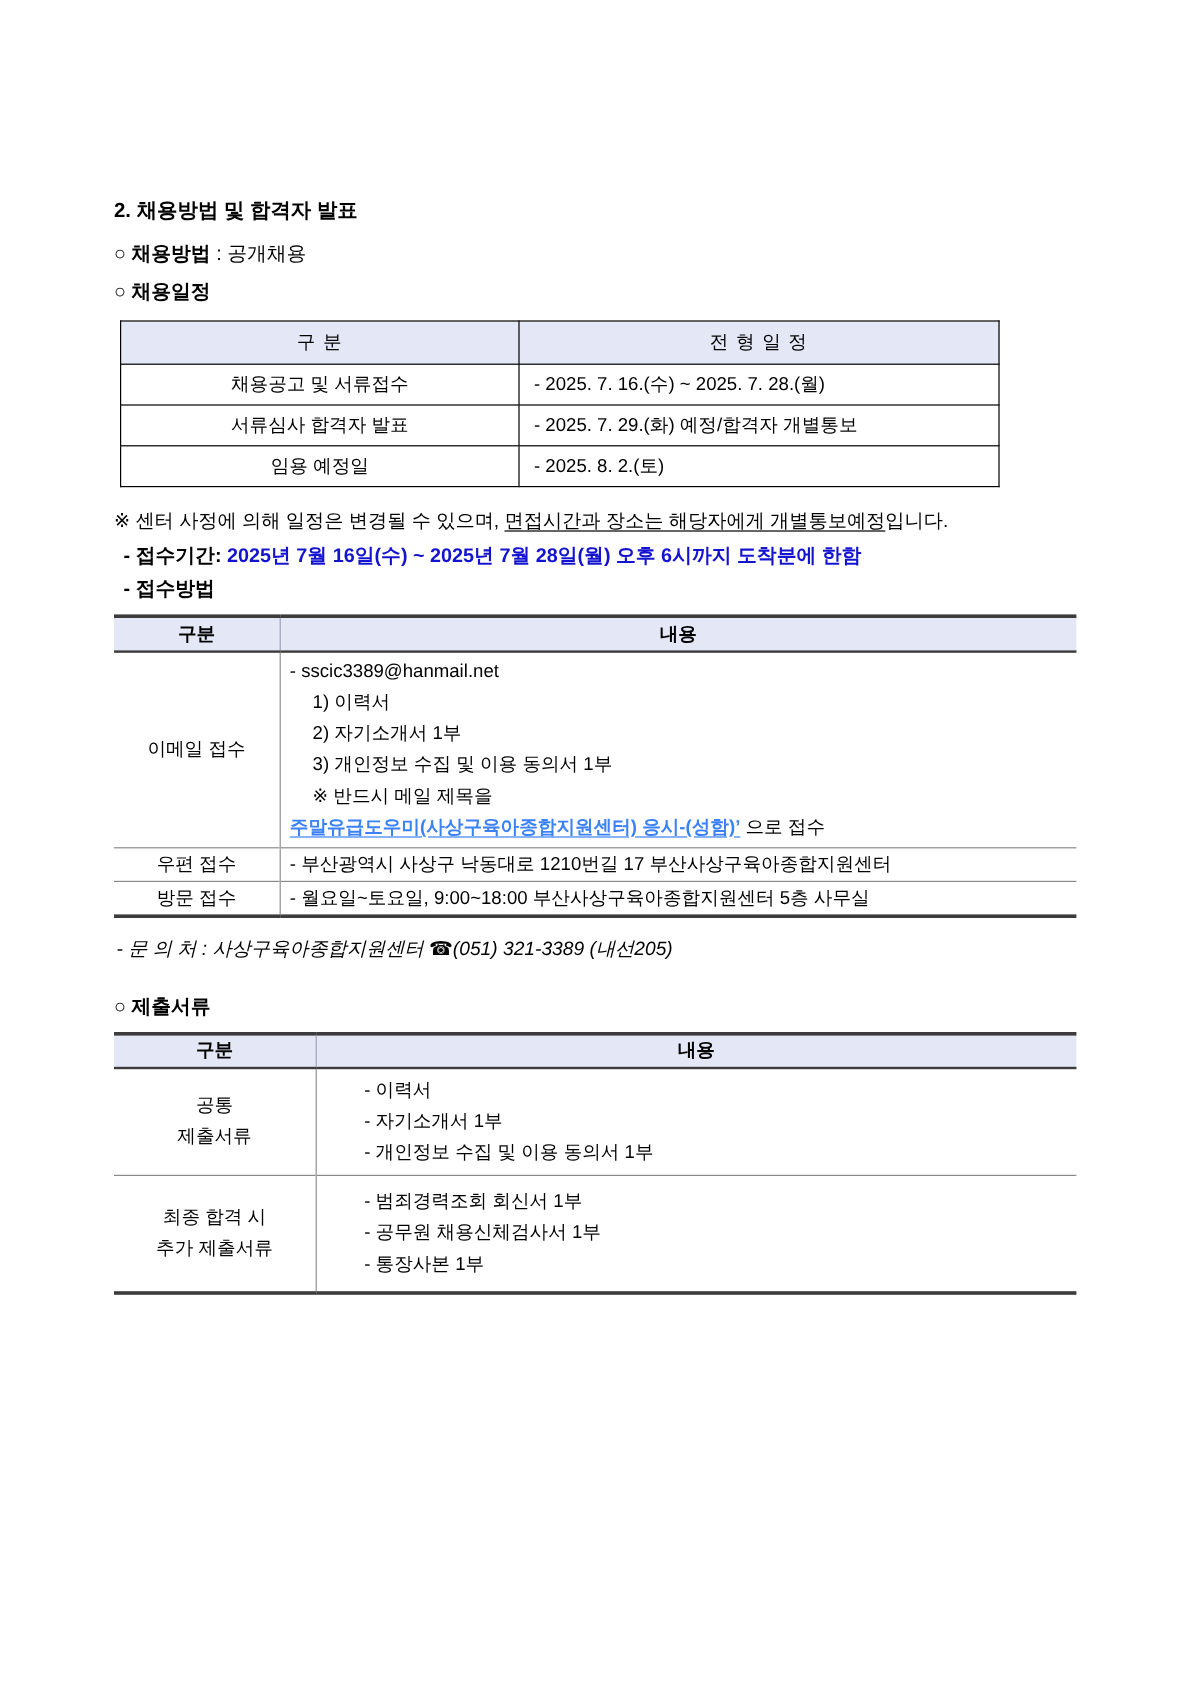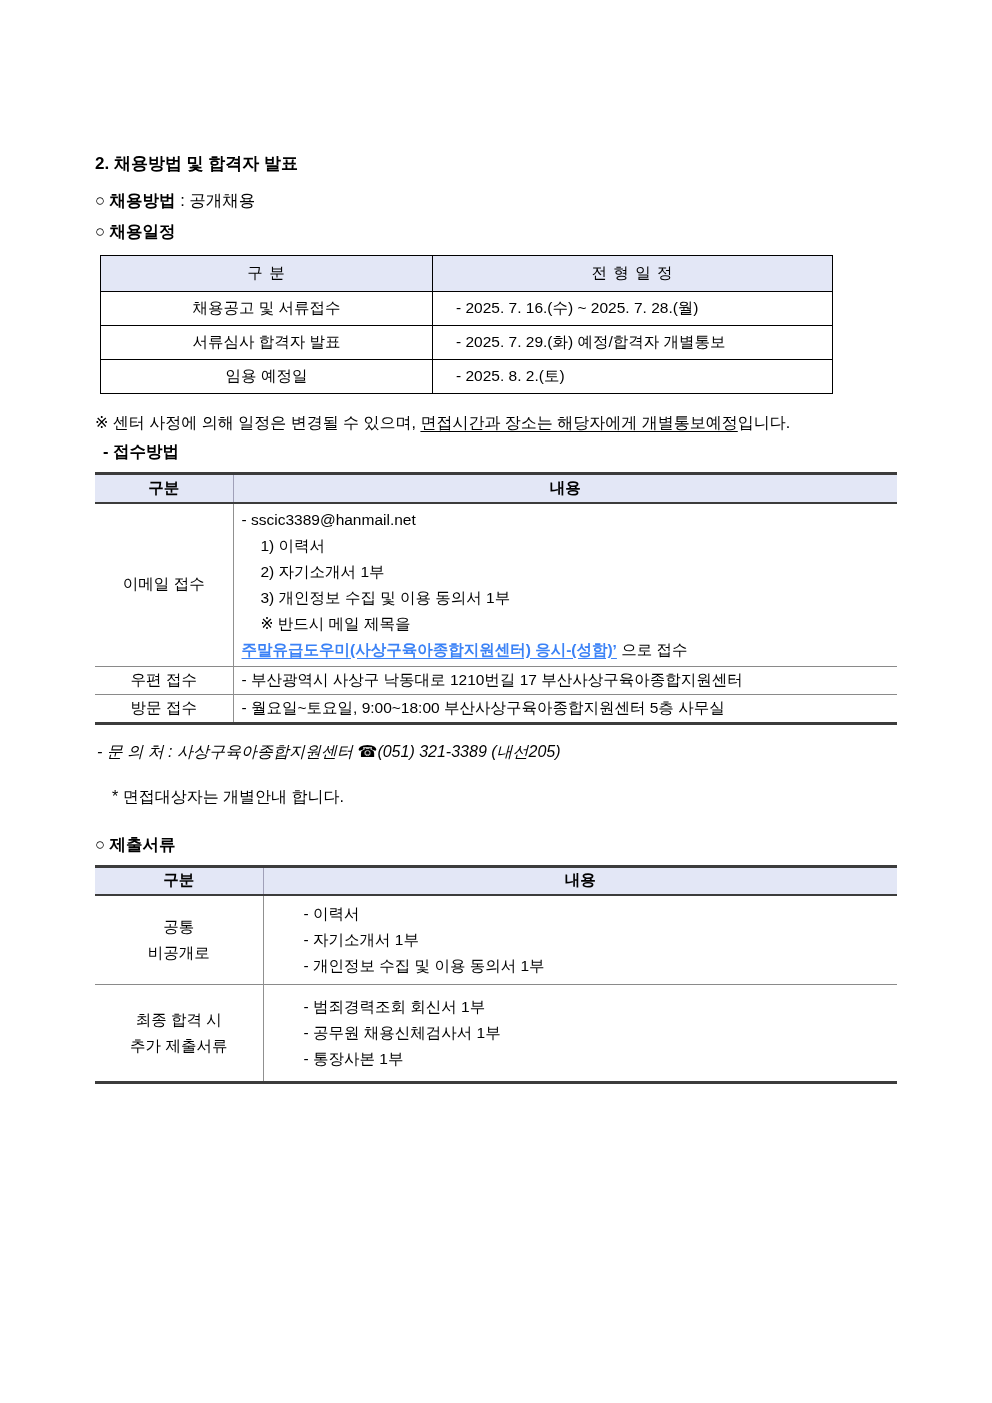--- a/index.html
+++ b/index.html
@@ -3,35 +3,35 @@
 <meta charset="utf-8">
 <style>
   * { box-sizing: border-box; }
   html, body { margin: 0; padding: 0; }
   body {
     width: 992px; height: 1403px; background: #ffffff; color: #000;
     font-family: "Liberation Sans", "DejaVu Sans", sans-serif;
     font-size: 16px;
   }
   .page { position: relative; width: 992px; height: 1403px; overflow: hidden; }
-  .content { position: absolute; left: 95px; top: 152px; width: 802px; }
+  .content { position: absolute; left: 95px; top: 164px; width: 802px; }
 
   .bold { font-weight: bold; }
   .title { font-size: 17px; font-weight: bold; margin: 0 0 9px 0; line-height: 24px; }
   .bullet { margin: 0; line-height: 31px; font-size: 16.5px; }
   .dash-line { margin: 0; line-height: 28px; padding-left: 8px; font-size: 16.5px; }
   .blue-bold { color: #1414d0; font-weight: bold; }
 
   
   table.t1 { border-collapse: collapse; margin: 8px 0 0 5px; width: 733px; table-layout: fixed; }
   .t1 th, .t1 td { border: 1.5px solid #000; font-size: 15.5px; font-weight: normal; }
   .t1 th { background: #e3e7f6; height: 36px; text-align: center; letter-spacing: 1px; }
   .t1 td { height: 34px; }
   .t1 .c1 { width: 332px; text-align: center; }
-  .t1 .c2 { padding-left: 23px; text-align: left; }
+  .t1 .c2 { padding-left: 12px; text-align: left; }
 
   .note-line { margin: 15px 0 0 0; line-height: 28px; }
   .u { text-decoration: underline; text-underline-offset: 3px; }
 
   .section-head { margin: 20px 0 0 0; line-height: 28px; font-size: 16.5px; font-weight: bold; }
 
   
   table.t2, table.t3 { border-collapse: collapse; width: 802px; margin-top: 7px; font-size: 15.5px; table-layout: fixed; }
   .t2 thead th, .t3 thead th {
     background: #e3e7f6; font-weight: bold; height: 29px; text-align: center;
@@ -88,20 +88,21 @@
         <tr>
           <td class="c1">임용 예정일</td>
           <td class="c2">- 2025. 8. 2.(토)</td>
         </tr>
       </tbody>
     </table>
 
     <p class="note-line"><span>※ 센터 사정에 의해 일정은 변경될 수 있으며, </span><span class="u">면접시간과 장소는 해당자에게 개별통보예정</span><span>입니다.</span></p>
 
 
+    <p class="dash-line"><span class="bold">- 접수기간: </span><span class="blue-bold">2025년 7월 16일(수) ~ 2025년 7월 28일(월) 오후 6시까지 도착분에 한함</span></p>
 
     <p class="dash-line bold">- 접수방법</p>
 
     <table class="t2">
       <thead>
         <tr>
           <th class="c1">구분</th>
           <th>내용</th>
         </tr>
       </thead>
@@ -122,36 +123,35 @@
           <td class="c2">- 부산광역시 사상구 낙동대로 1210번길 17 부산사상구육아종합지원센터</td>
         </tr>
         <tr class="last">
           <td class="c1">방문 접수</td>
           <td class="c2">- 월요일~토요일, 9:00~18:00 부산사상구육아종합지원센터 5층 사무실</td>
         </tr>
       </tbody>
     </table>
 
     <p class="contact-line">- 문 의 처 : 사상구육아종합지원센터 ☎(051) 321-3389 (내선205)</p>
-    <p class="contact-sub">* 면접대상자는 개별안내 합니다.</p>
 
     <p class="section-head">○ 제출서류</p>
 
     <table class="t3">
       <thead>
         <tr>
           <th class="c1">구분</th>
           <th>내용</th>
         </tr>
       </thead>
       <tbody>
         <tr>
           <td class="c1 stack">
             <span>공통</span>
-            <span>비공개로</span>
+            <span>제출서류</span>
           </td>
           <td class="c2">
             <div class="cell-line">- 이력서</div>
             <div class="cell-line">- 자기소개서 1부</div>
             <div class="cell-line">- 개인정보 수집 및 이용 동의서 1부</div>
           </td>
         </tr>
         <tr class="last tall">
           <td class="c1 stack">
             <span>최종 합격 시</span>

